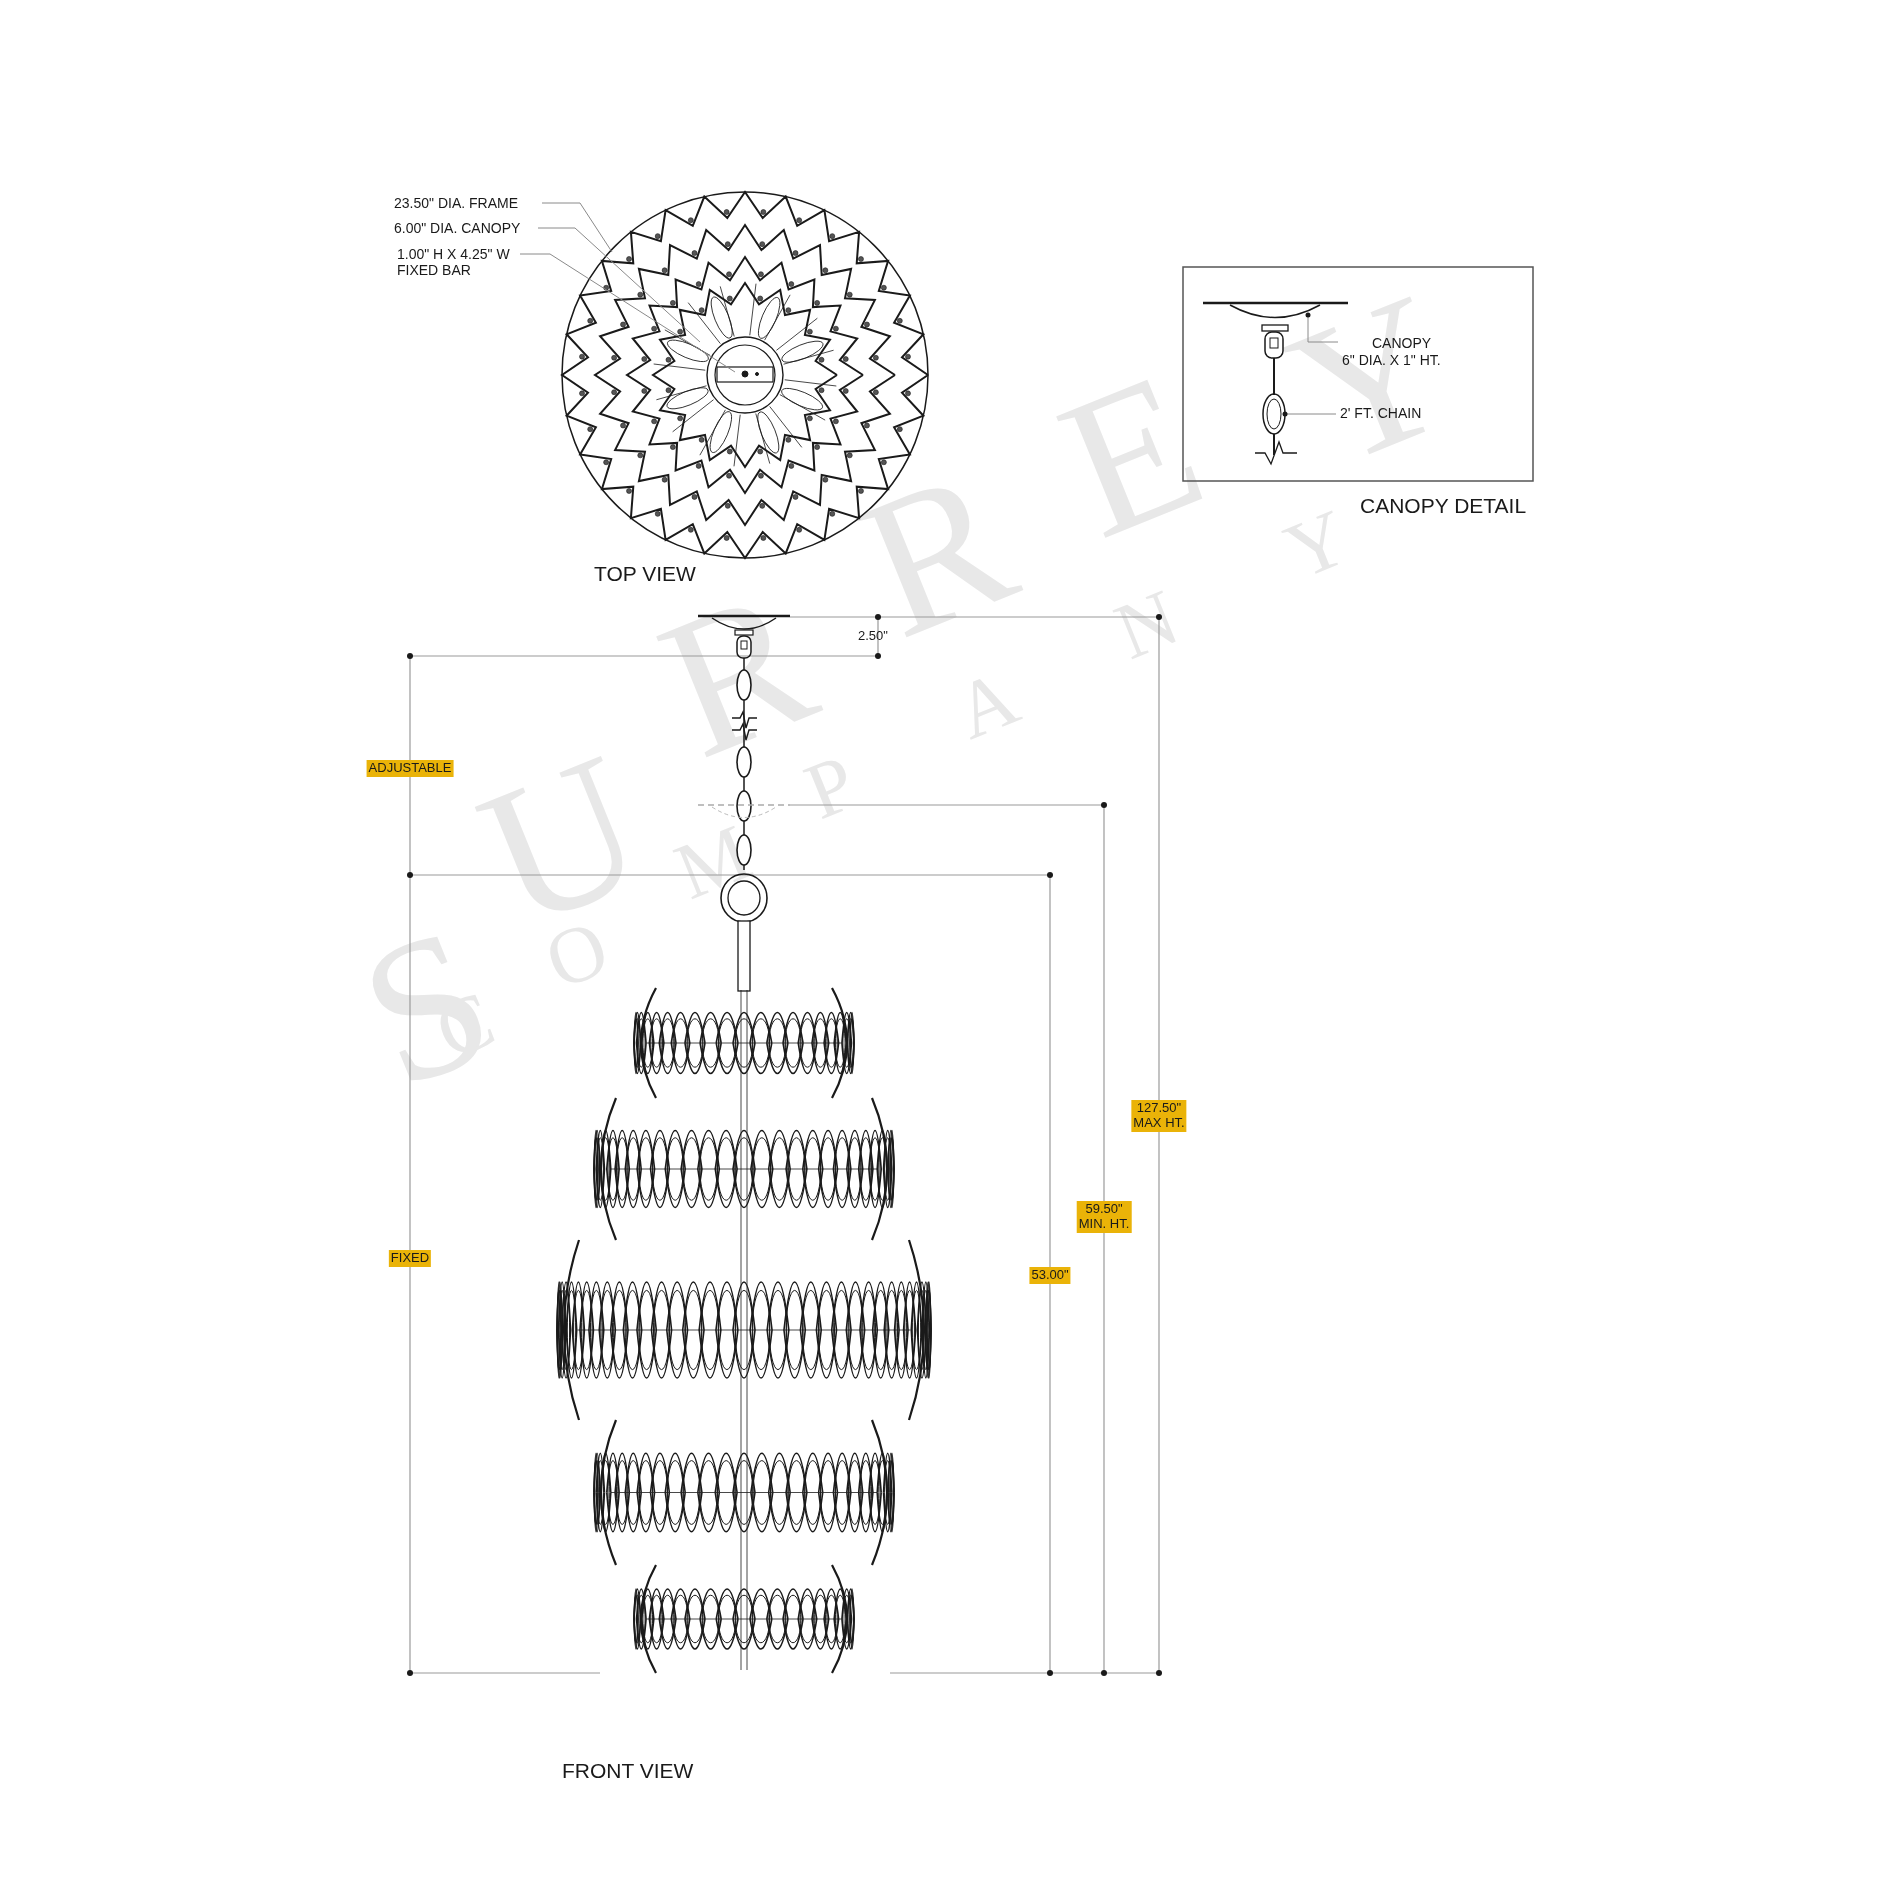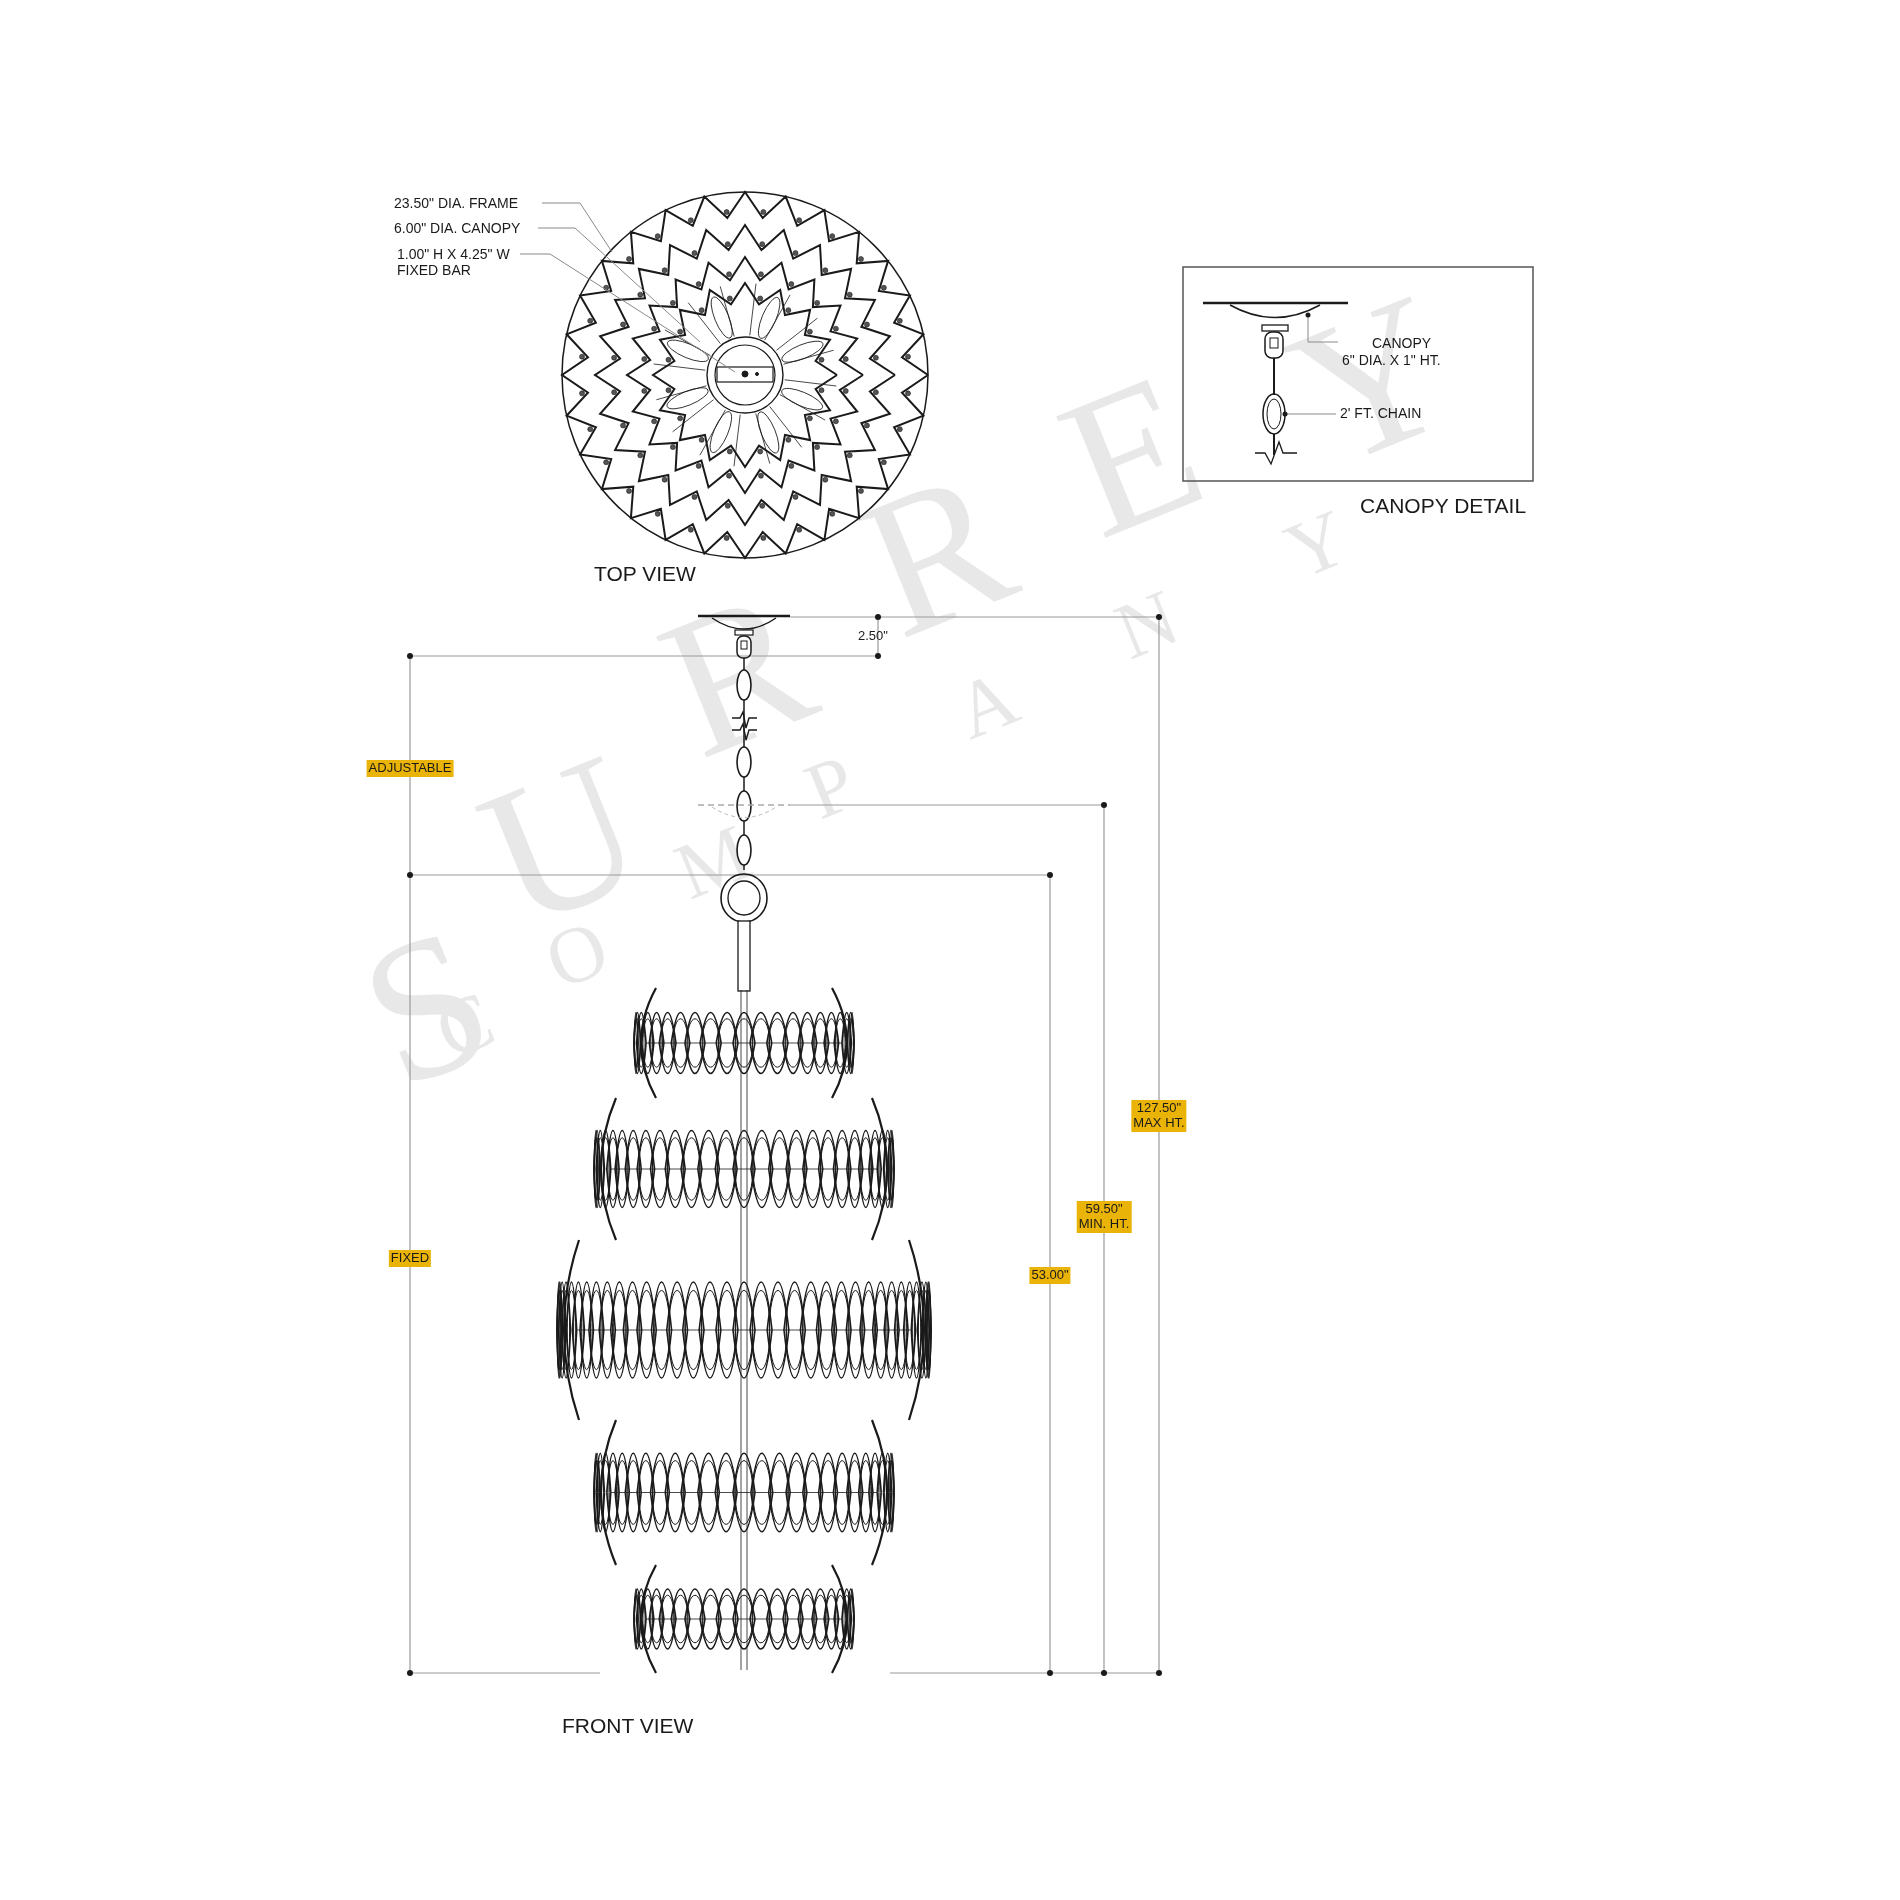--- a/index.html
+++ b/index.html
@@ -662,13 +662,13 @@
 <div class="lbl sm center" style="left:410px; top:1250px;">FIXED</div>
 <div class="lbl sm center" style="left:1159px; top:1100px;">
   <div>127.50"</div>
   <div>MAX HT.</div>
 </div>
 <div class="lbl sm center" style="left:1104px; top:1201px;">
   <div>59.50"</div>
   <div>MIN. HT.</div>
 </div>
 <div class="lbl sm center" style="left:1050px; top:1267px;">53.00"</div>
-<div class="lbl title" style="left:562px; top:1714px;">FRONT VIEW</div>
+<div class="lbl title" style="left:562px; top:1759px;">FRONT VIEW</div>
 
 </body></html>

